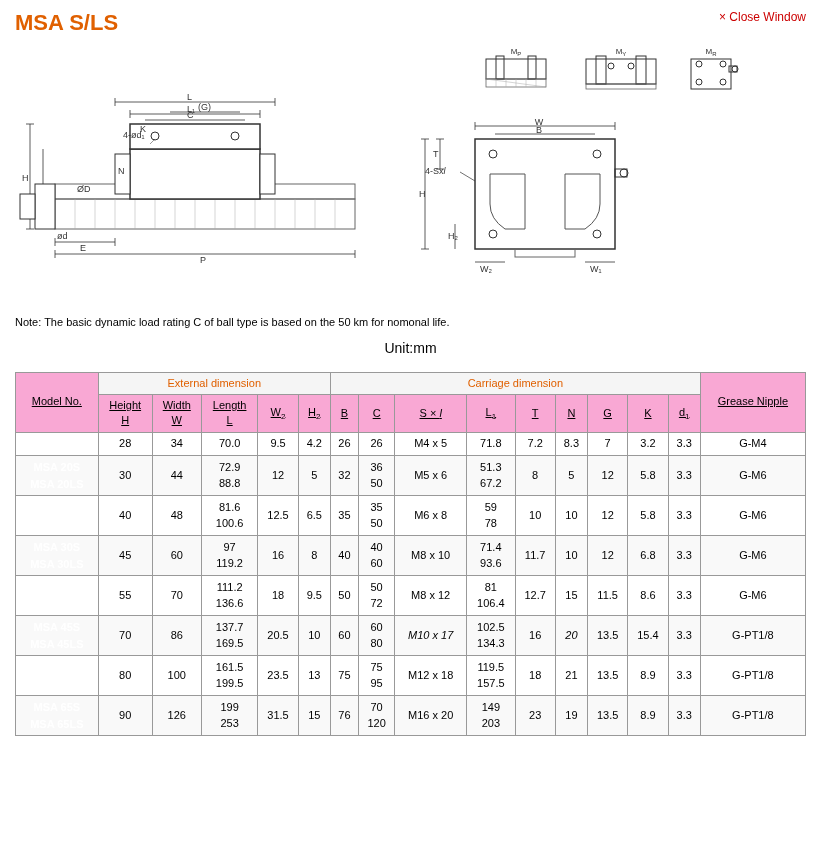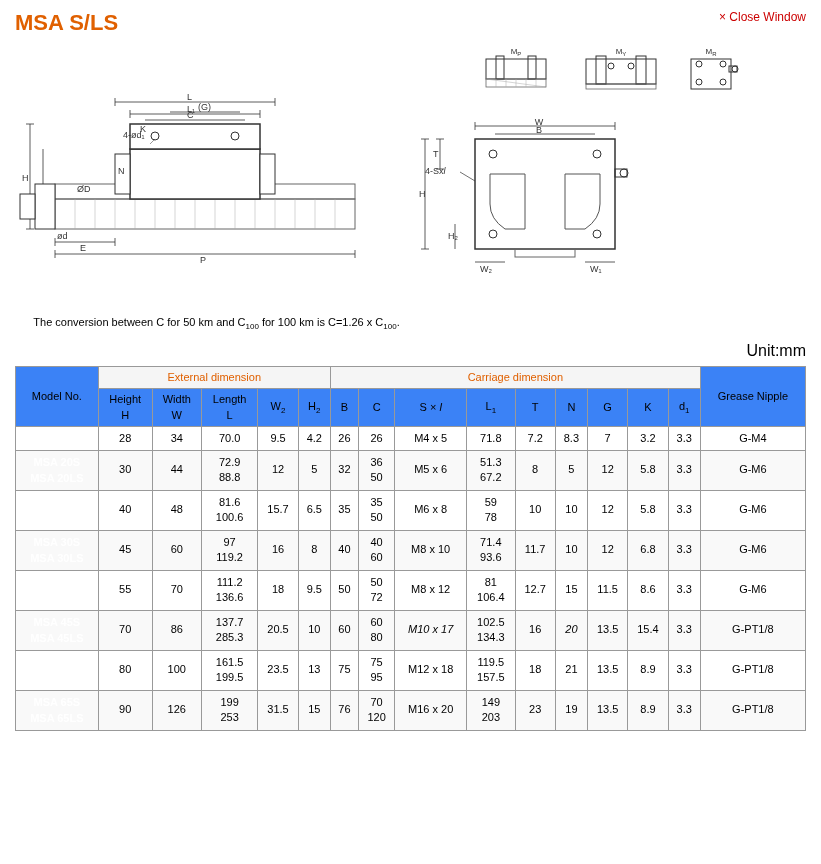--- a/index.html
+++ b/index.html
@@ -55,38 +55,39 @@
       justify-content: center;
       margin-bottom: 5px;
     }
     .notes {
       font-size: 11px;
       margin-bottom: 8px;
       line-height: 1.6;
     }
     .notes .note-line { display: block; }
     .unit-label {
-      text-align: right;
-      font-size: 16px;
-      margin-bottom: 6px;
+      text-align: center;
+      font-size: 14px;
+      margin-bottom: 16px;
     }
     table {
       width: 100%;
       border-collapse: collapse;
       font-size: 11px;
     }
     th, td {
       border: 1px solid #999;
       text-align: center;
       padding: 3px 4px;
       line-height: 1.4;
     }
     .header-group {
-      background: #3b82f6;
+      background: #f9a8d4;
       font-weight: normal;
+      text-decoration: underline;
     }
     .col-header-orange {
       color: #e06000;
       font-weight: normal;
     }
     .model-cell {
       background: #e06000;
       color: #fff;
       font-weight: bold;
       font-size: 11px;
@@ -280,21 +281,21 @@
 
       <rect x="100" y="135" width="60" height="8" fill="none" stroke="#666" stroke-width="1"></rect>
 
       <rect x="200" y="55" width="12" height="8" fill="none" stroke="#333" stroke-width="1"></rect>
       <circle cx="209" cy="59" r="4" fill="none" stroke="#333" stroke-width="1"></circle>
     </svg>
   </div>
 </div>
 
 <div class="notes">
-  <span class="note-line">&nbsp;&nbsp;&nbsp;&nbsp;&nbsp;&nbsp;The conversion between C for 50 km and C<sub>100</sub> for 100 km is C=1.26 x C<sub>100</sub>.</span>
+  <span class="note-line">Note: The basic dynamic load rating C of ball type is based on the 50 km for nomonal life.</span>
 </div>
 
 <div class="unit-label">Unit:mm</div>
 
 <table>
   <thead>
     <tr>
       <th rowspan="2" class="header-group">Model No.</th>
       <th colspan="5" class="span-header col-header-orange">External dimension</th>
       <th colspan="9" class="span-header col-header-orange">Carriage dimension</th>
@@ -358,21 +359,21 @@
         <td style="white-space: pre-line;">3.3</td>
         <td style="white-space: pre-line;">G-M6</td>
       </tr>
       <tr class="data-row">
         <td class="model-cell" style="white-space: pre-line;">MSA 25S
 MSA 25LS</td>
         <td style="white-space: pre-line;">40</td>
         <td style="white-space: pre-line;">48</td>
         <td style="white-space: pre-line; margin-left: 30px;">81.6
 100.6</td>
-        <td style="white-space: pre-line;">15.7</td>
+        <td style="white-space: pre-line;">12.5</td>
         <td style="white-space: pre-line;">6.5</td>
         <td style="white-space: pre-line;">35</td>
         <td style="white-space: pre-line;">35
 50</td>
         <td style="white-space: pre-line;">M6 x 8</td>
         <td style="white-space: pre-line;">59
 78</td>
         <td style="white-space: pre-line;">10</td>
         <td style="white-space: pre-line;">10</td>
         <td style="white-space: pre-line;">12</td>
@@ -423,21 +424,21 @@
         <td style="white-space: pre-line;">8.6</td>
         <td style="white-space: pre-line;">3.3</td>
         <td style="white-space: pre-line;">G-M6</td>
       </tr>
       <tr class="data-row">
         <td class="model-cell" style="white-space: pre-line;">MSA 45S
 MSA 45LS</td>
         <td style="white-space: pre-line;">70</td>
         <td style="white-space: pre-line;">86</td>
         <td style="white-space: pre-line;">137.7
-285.3</td>
+169.5</td>
         <td style="white-space: pre-line;">20.5</td>
         <td style="white-space: pre-line;">10</td>
         <td style="white-space: pre-line;">60</td>
         <td style="white-space: pre-line;">60
 80</td>
         <td style="white-space: pre-line; font-style: italic;">M10 x 17</td>
         <td style="white-space: pre-line;">102.5
 134.3</td>
         <td style="white-space: pre-line;">16</td>
         <td style="white-space: pre-line; font-style: italic;">20</td>

